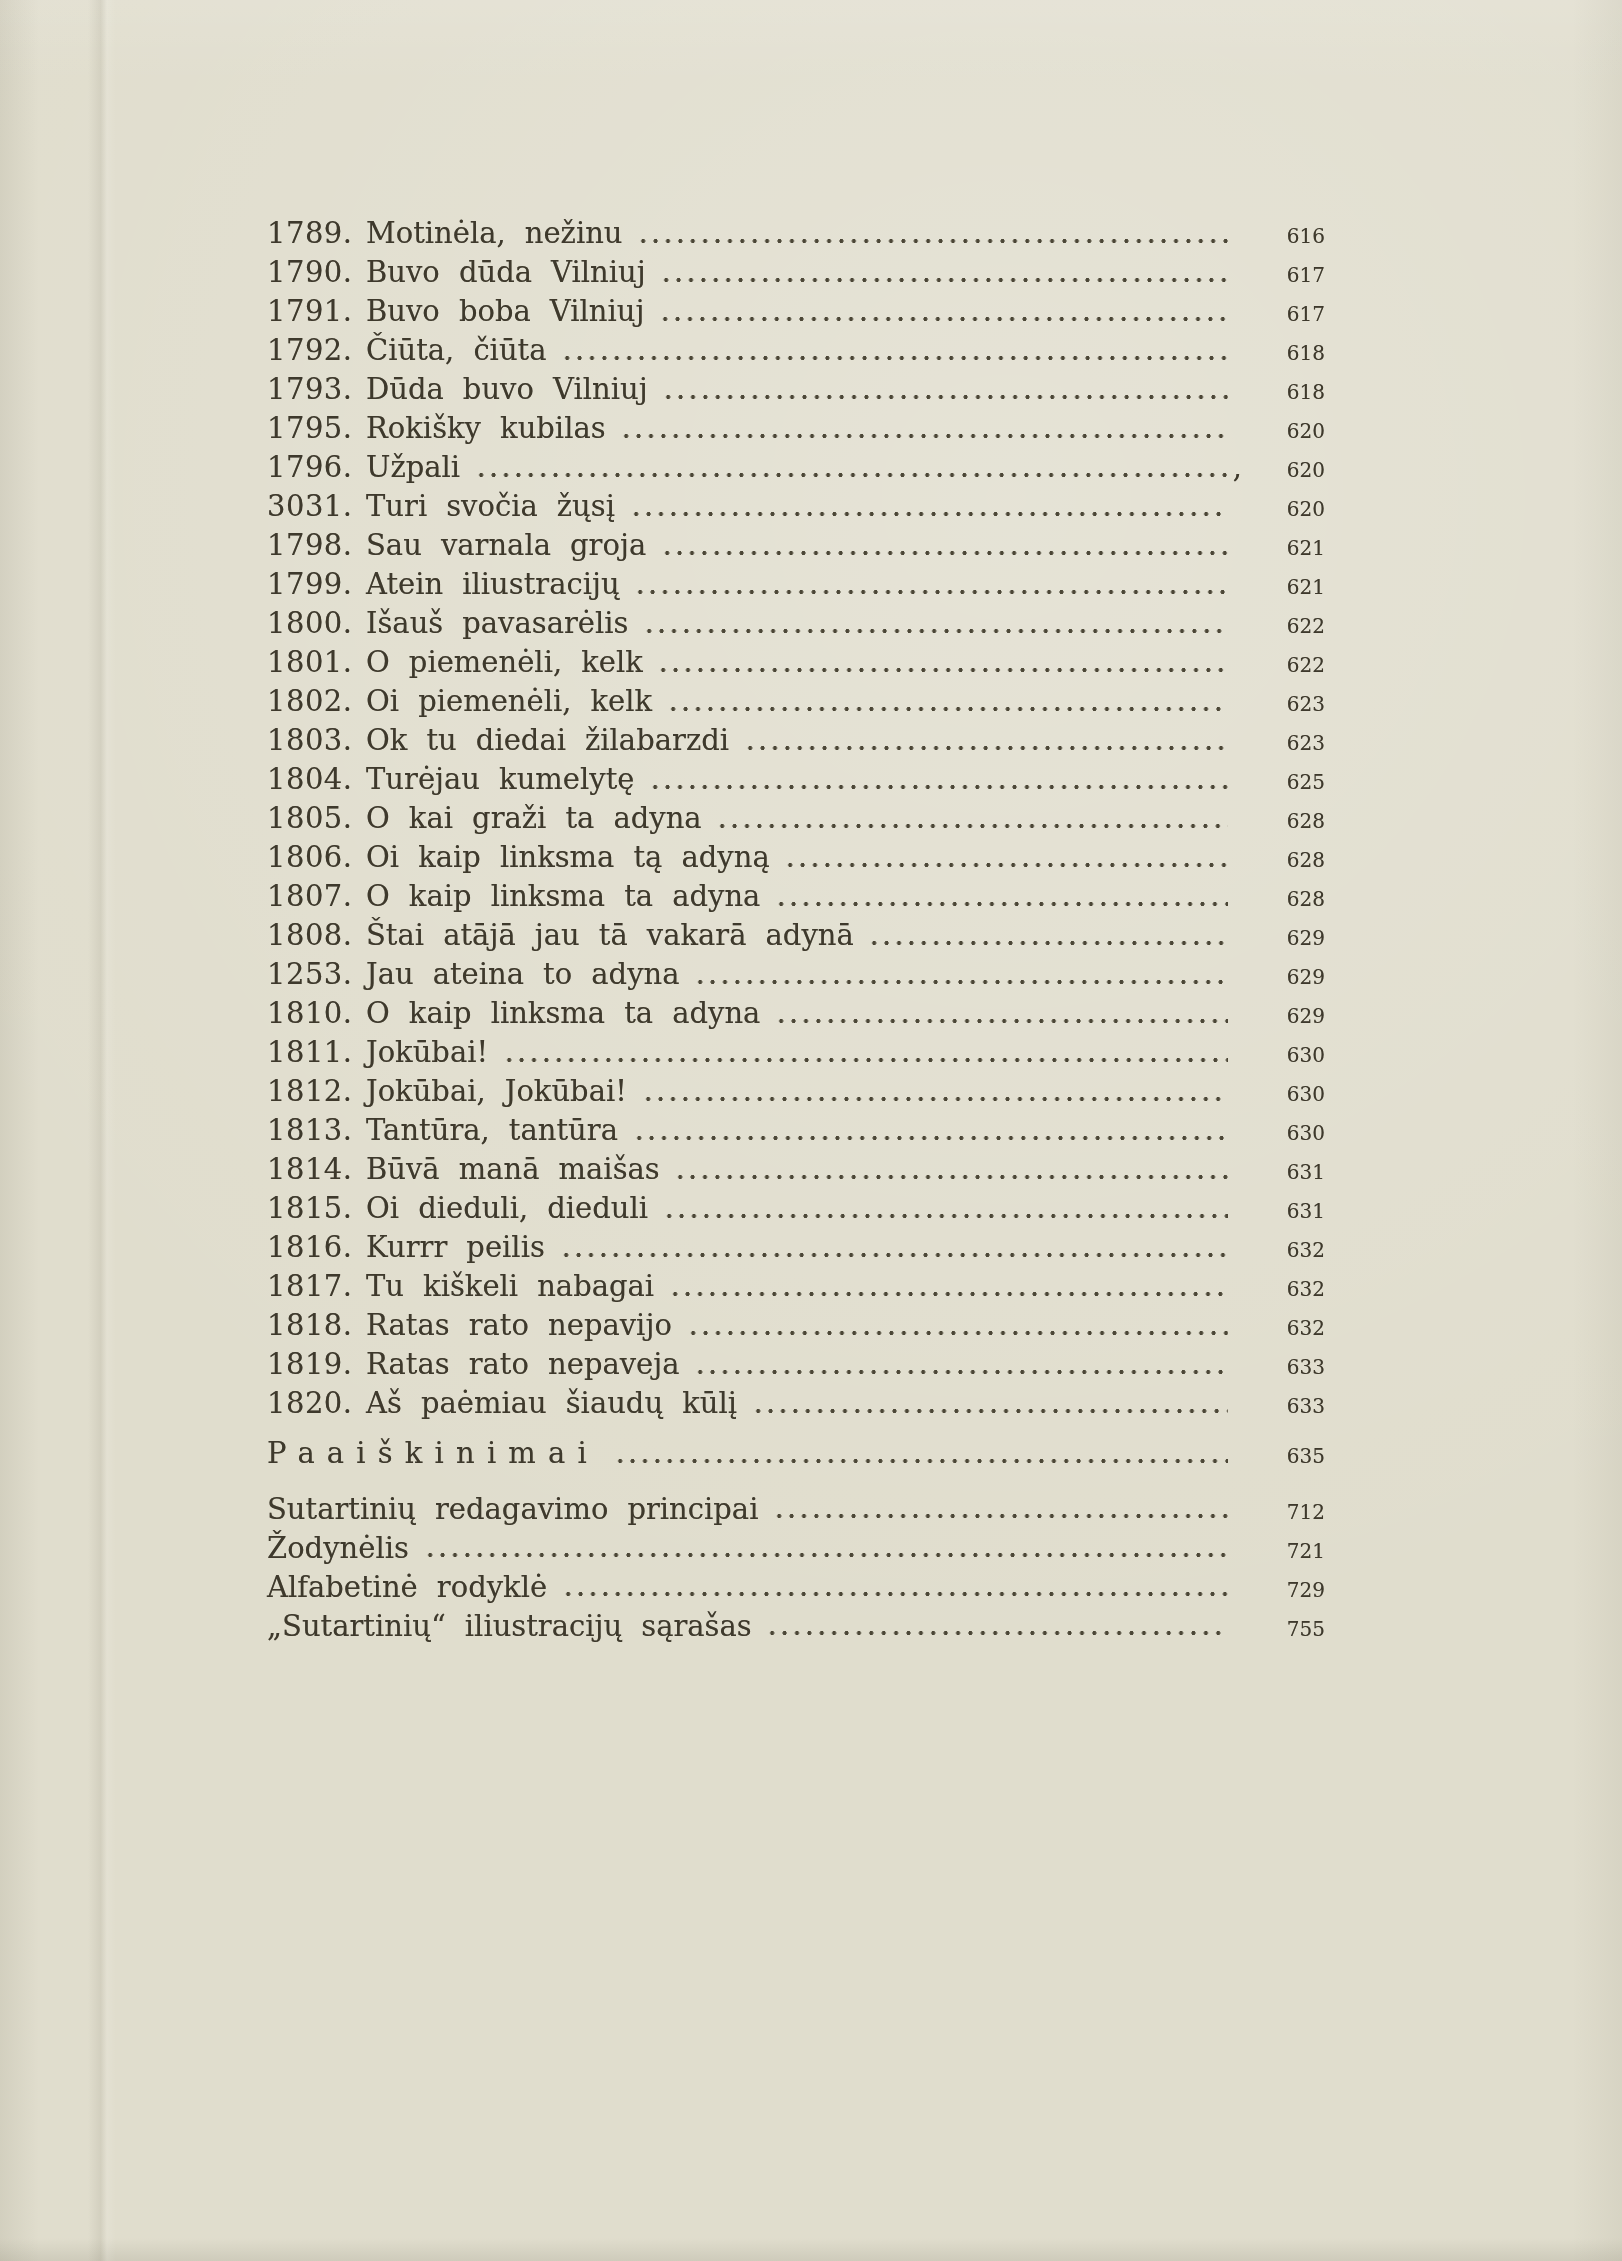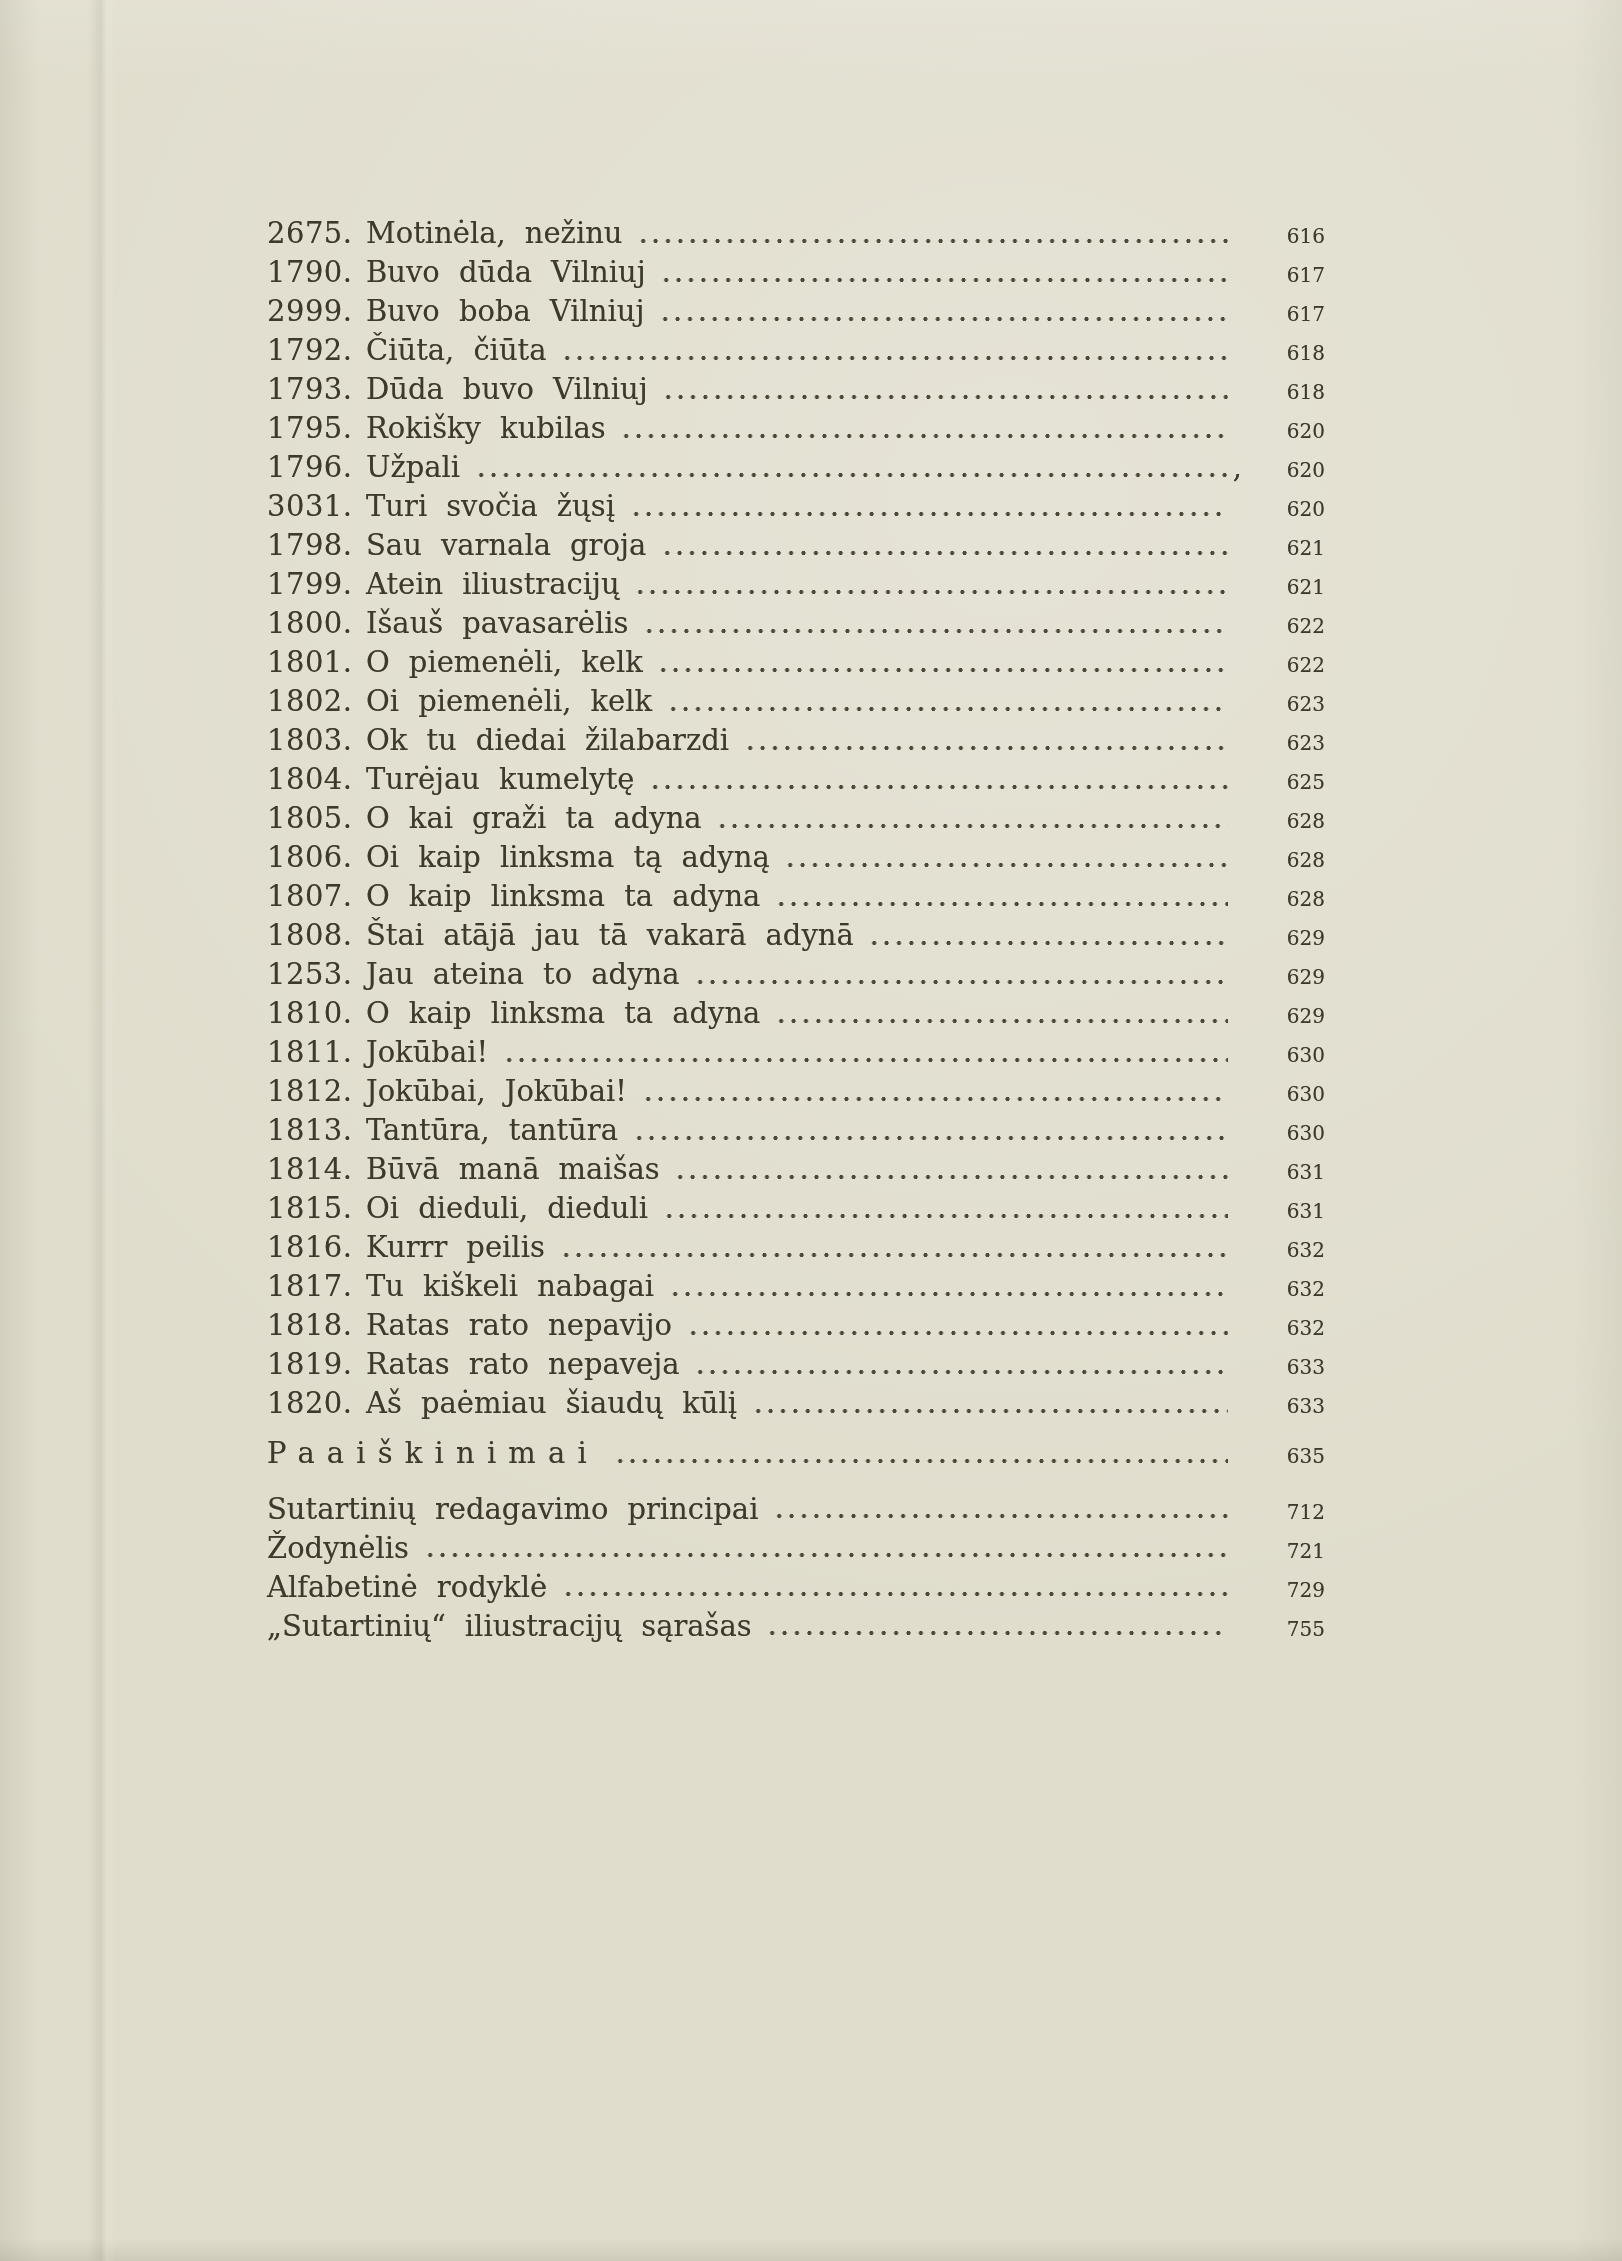--- a/index.html
+++ b/index.html
@@ -82,35 +82,35 @@
   .sections{ margin-top:16.5px; }
 </style>
 </head>
 <body>
 
 <main class="page">
   <div class="crease"></div>
   <section class="toc">
     <div class="entries">
         <div class="row">
-    <span class="num">2675.</span>
+    <span class="num">1789.</span>
     <span class="title">Motinėla, nežinu</span>
     <span class="leader"></span>
 
     <span class="pg">616</span>
   </div>
         <div class="row">
     <span class="num">1790.</span>
     <span class="title">Buvo dūda Vilniuj</span>
     <span class="leader"></span>
 
     <span class="pg">617</span>
   </div>
         <div class="row">
-    <span class="num">2999.</span>
+    <span class="num">1791.</span>
     <span class="title">Buvo boba Vilniuj</span>
     <span class="leader"></span>
 
     <span class="pg">617</span>
   </div>
         <div class="row">
     <span class="num">1792.</span>
     <span class="title">Čiūta, čiūta</span>
     <span class="leader"></span>
 

